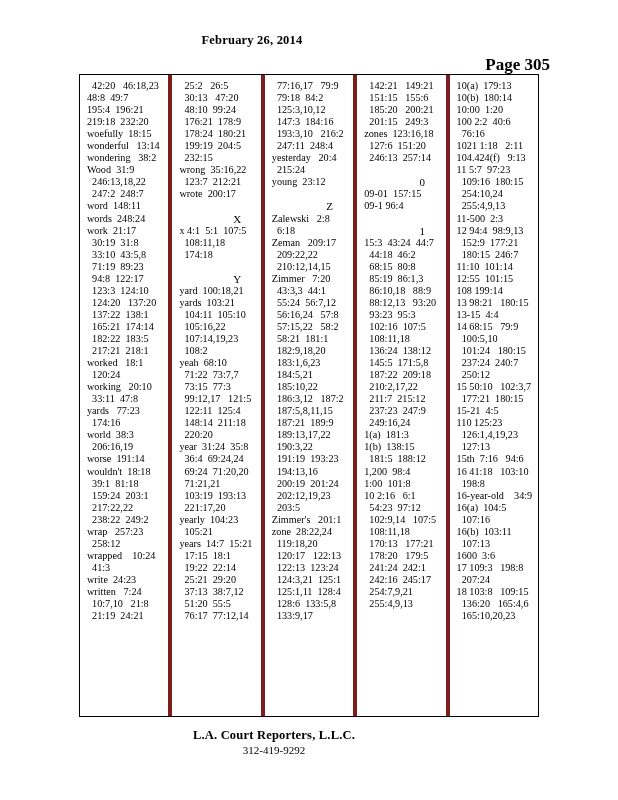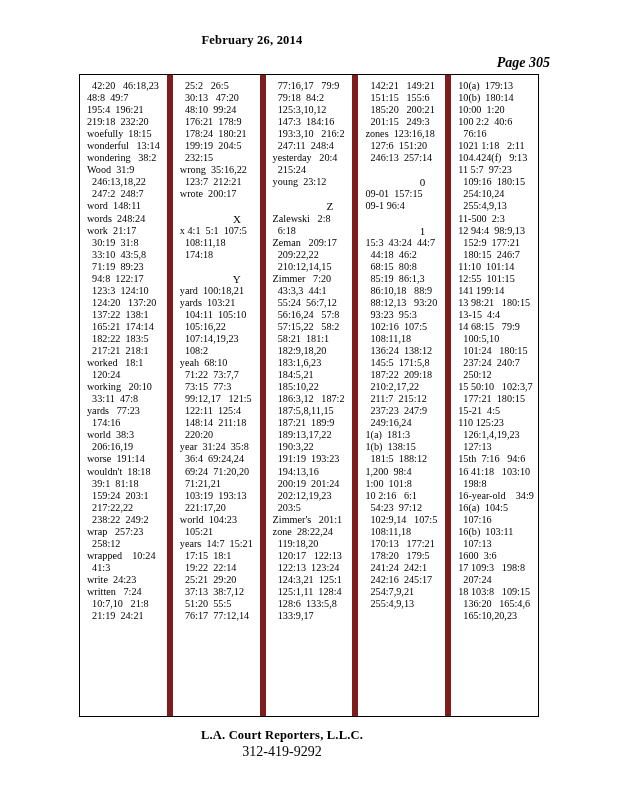--- a/index.html
+++ b/index.html
@@ -28,44 +28,43 @@
     width: 504px;
     text-align: center;
     font-size: 12.5px;
     font-weight: bold;
     letter-spacing: 0.2px;
   }
   .page-number {
     position: absolute;
     top: 55px;
     right: 68px;
-    font-size: 14px;
+    font-size: 17px;
     font-weight: bold;
-    font-style: italic;
   }
   .index-box {
     position: absolute;
     left: 79px;
     top: 74px;
     width: 460px;
     height: 643px;
     border: 1px solid #000;
     box-sizing: border-box;
     display: flex;
     flex-direction: row;
     justify-content: flex-end;
   }
   .col {
     flex: 1 1 0;
     position: relative;
     padding: 5px 0 0 0;
     box-sizing: border-box;
   }
   .col + .col {
-    border-left: 6px solid #7f1d1d;
+    border-left: 4px solid #7f1d1d;
   }
   .col-inner {
     padding: 0 4px 0 7px;
   }
   .entry {
     font-size: 10.2px;
     line-height: 12.05px;
     white-space: pre;
     font-family: "Liberation Serif", serif;
   }
@@ -73,31 +72,31 @@
     text-align: center;
     font-size: 11px;
     line-height: 12.05px;
   }
   .entry.blank {
     height: 12.05px;
   }
   .footer {
     position: absolute;
     top: 728px;
-    left: 12px;
+    left: 4px;
     width: 540px;
     text-align: center;
   }
   .footer-line1 {
     font-size: 12.5px;
     font-weight: bold;
     letter-spacing: 0.2px;
   }
   .footer-line2 {
-    font-size: 14px;
+    font-size: 11px;
     margin-top: 1px;
   }
 </style>
 </head>
 <body>
 
 <div class="page">
 
   <div class="doc-date">February 26, 2014</div>
   <div class="page-number">Page 305</div>
@@ -183,21 +182,21 @@
           <div class="entry">  99:12,17   121:5</div>
           <div class="entry">  122:11  125:4</div>
           <div class="entry">  148:14  211:18</div>
           <div class="entry">  220:20</div>
           <div class="entry">year  31:24  35:8</div>
           <div class="entry">  36:4  69:24,24</div>
           <div class="entry">  69:24  71:20,20</div>
           <div class="entry">  71:21,21</div>
           <div class="entry">  103:19  193:13</div>
           <div class="entry">  221:17,20</div>
-          <div class="entry">world  104:23</div>
+          <div class="entry">yearly  104:23</div>
           <div class="entry">  105:21</div>
           <div class="entry">years  14:7  15:21</div>
           <div class="entry">  17:15  18:1</div>
           <div class="entry">  19:22  22:14</div>
           <div class="entry">  25:21  29:20</div>
           <div class="entry">  37:13  38:7,12</div>
           <div class="entry">  51:20  55:5</div>
           <div class="entry">  76:17  77:12,14</div>
         </div>
       </div>
@@ -310,21 +309,21 @@
           <div class="entry">11 5:7  97:23</div>
           <div class="entry">  109:16  180:15</div>
           <div class="entry">  254:10,24</div>
           <div class="entry">  255:4,9,13</div>
           <div class="entry">11-500  2:3</div>
           <div class="entry">12 94:4  98:9,13</div>
           <div class="entry">  152:9  177:21</div>
           <div class="entry">  180:15  246:7</div>
           <div class="entry">11:10  101:14</div>
           <div class="entry">12:55  101:15</div>
-          <div class="entry">141 199:14</div>
+          <div class="entry">108 199:14</div>
           <div class="entry">13 98:21   180:15</div>
           <div class="entry">13-15  4:4</div>
           <div class="entry">14 68:15   79:9</div>
           <div class="entry">  100:5,10</div>
           <div class="entry">  101:24   180:15</div>
           <div class="entry">  237:24  240:7</div>
           <div class="entry">  250:12</div>
           <div class="entry">15 50:10   102:3,7</div>
           <div class="entry">  177:21  180:15</div>
           <div class="entry">15-21  4:5</div>

